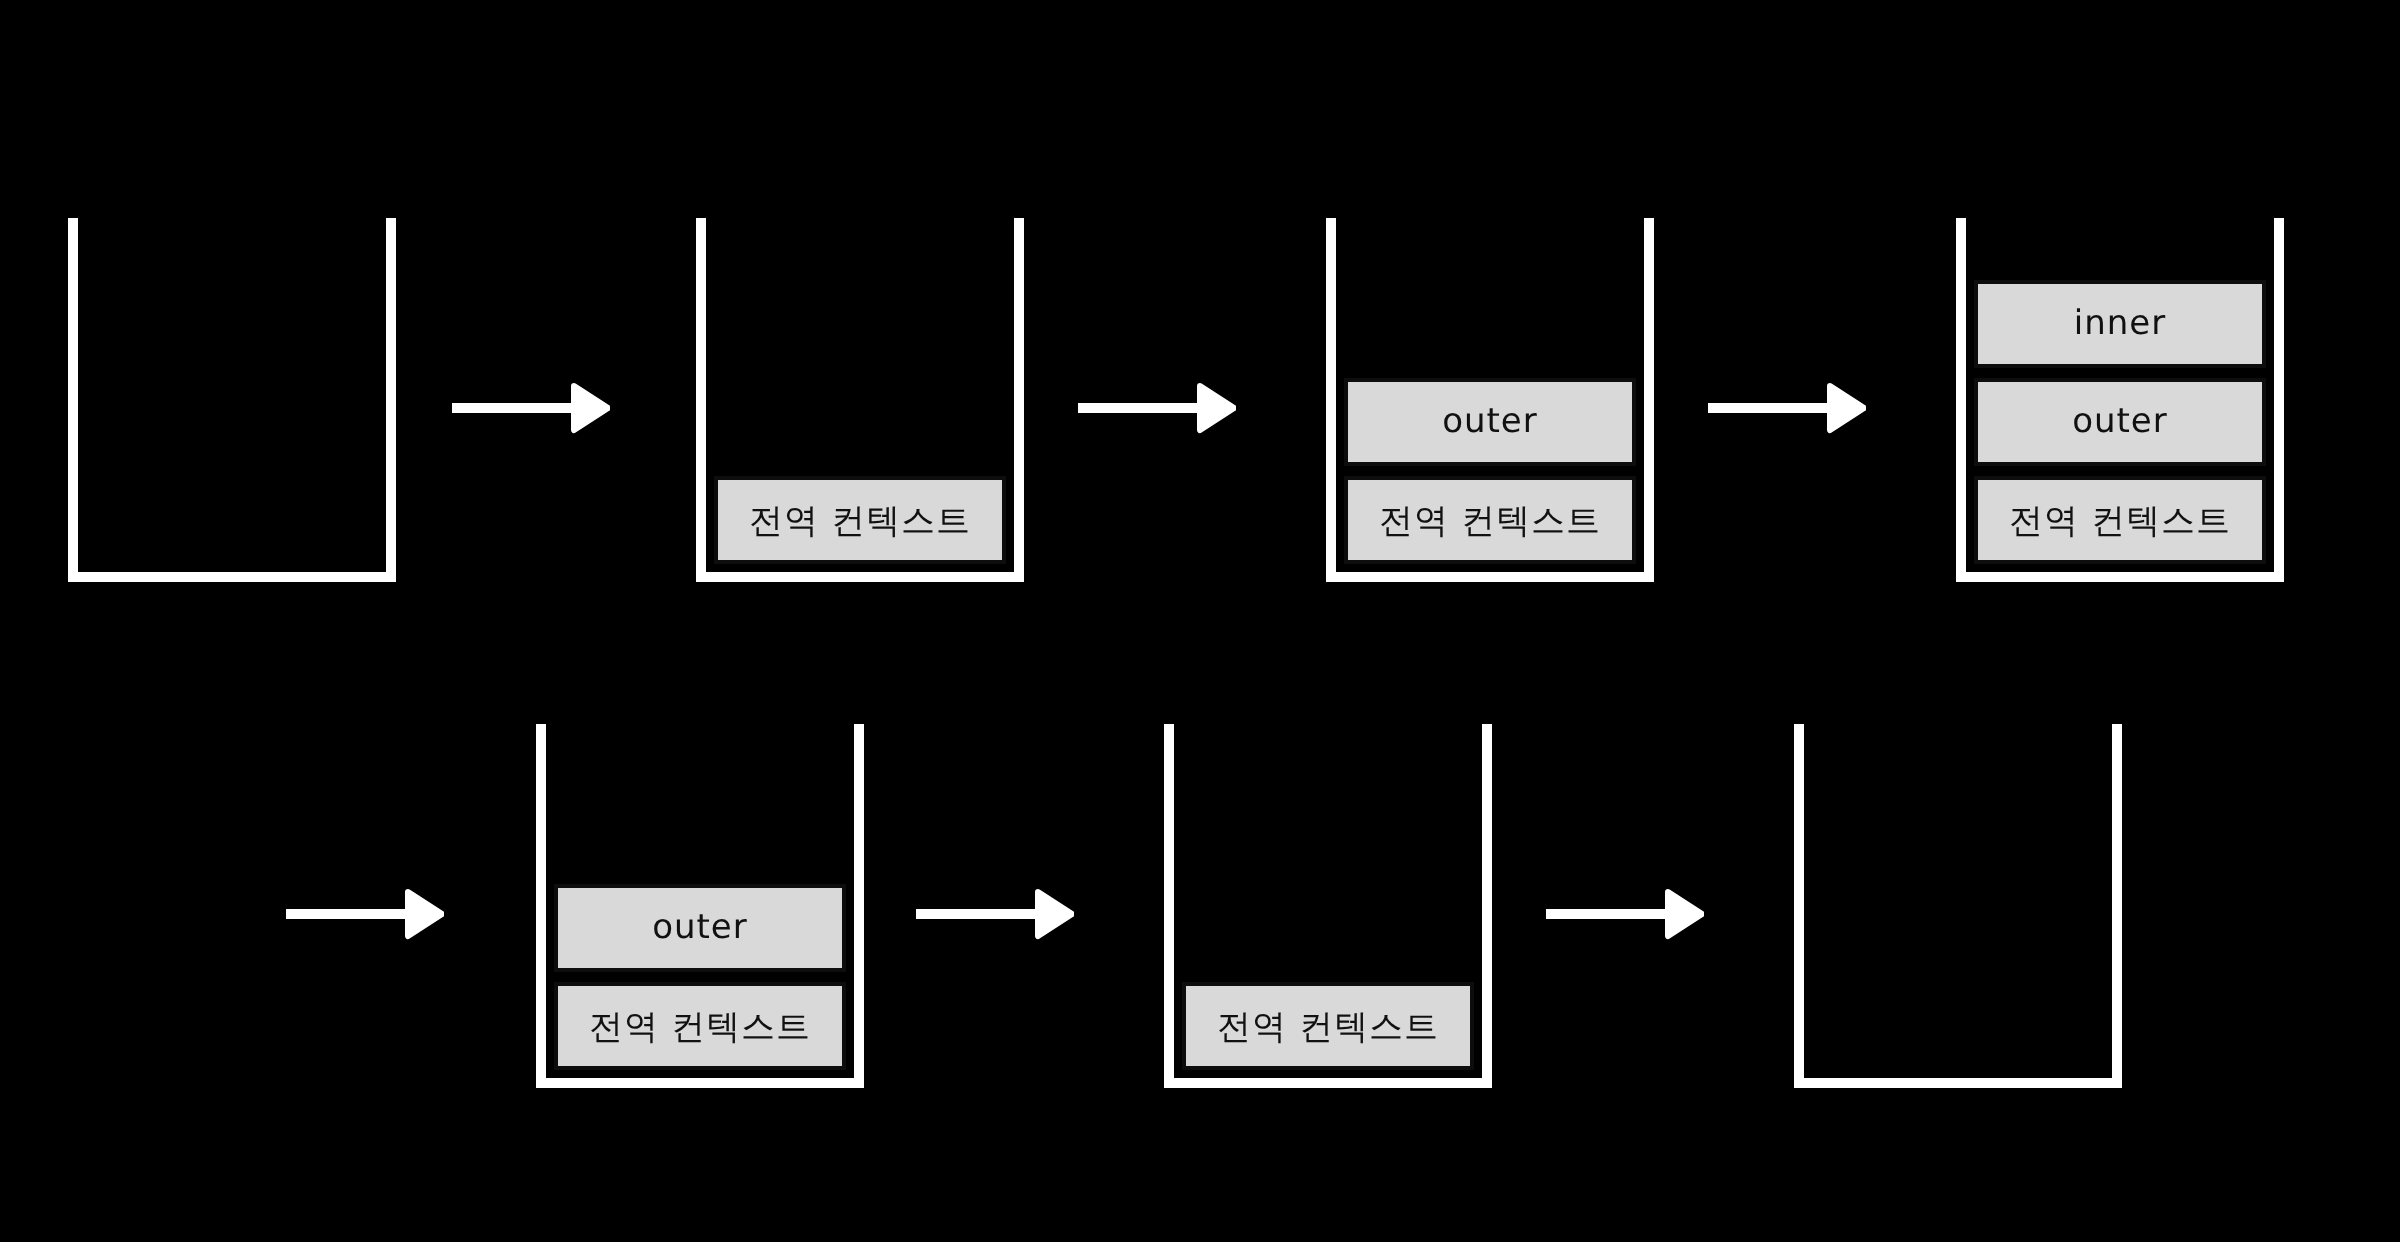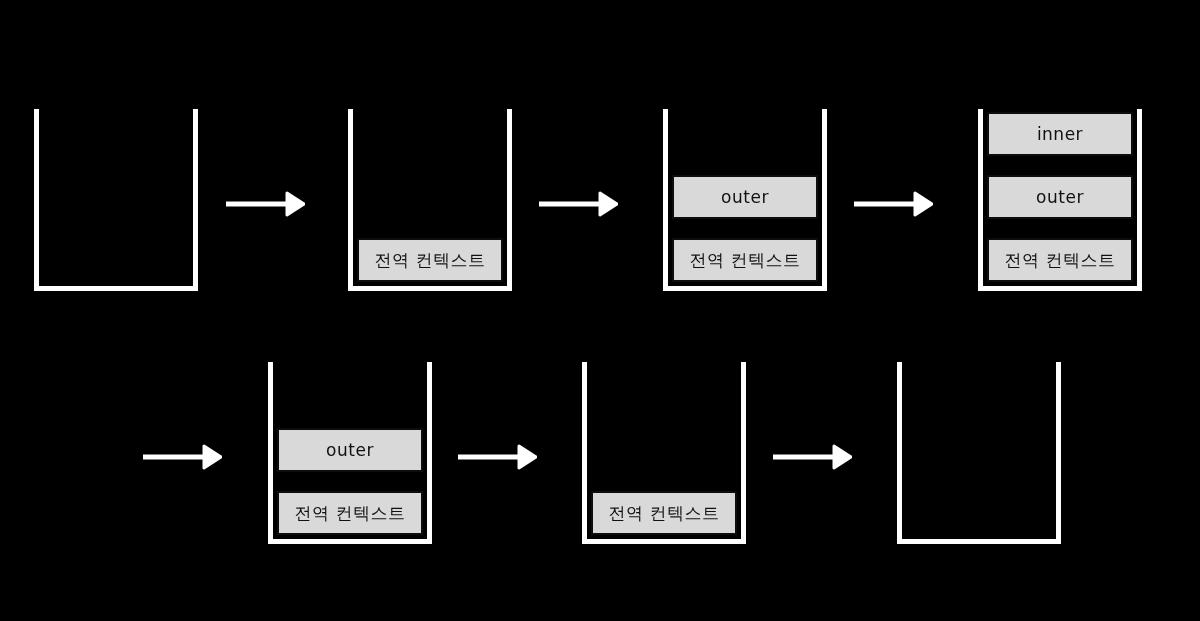--- a/index.html
+++ b/index.html
@@ -16,21 +16,21 @@
   }
   .stack {
     position: absolute;
     width: 164px; height: 182px;
     border-left: 5px solid var(--wall, #fff);
     border-right: 5px solid var(--wall, #fff);
     border-bottom: 5px solid var(--wall, #fff);
     display: flex;
     flex-direction: column;
     justify-content: flex-end;
-    gap: 19px;
+    gap: 5px;
     padding: 0 4px 4px 4px;
   }
   .frame {
     flex: 0 0 44px;
     height: 44px;
     background: var(--frame-fill, #d9d9d9);
     border: 2px solid var(--frame-border, #0d0d0d);
     display: flex;
     align-items: center;
     justify-content: center;

